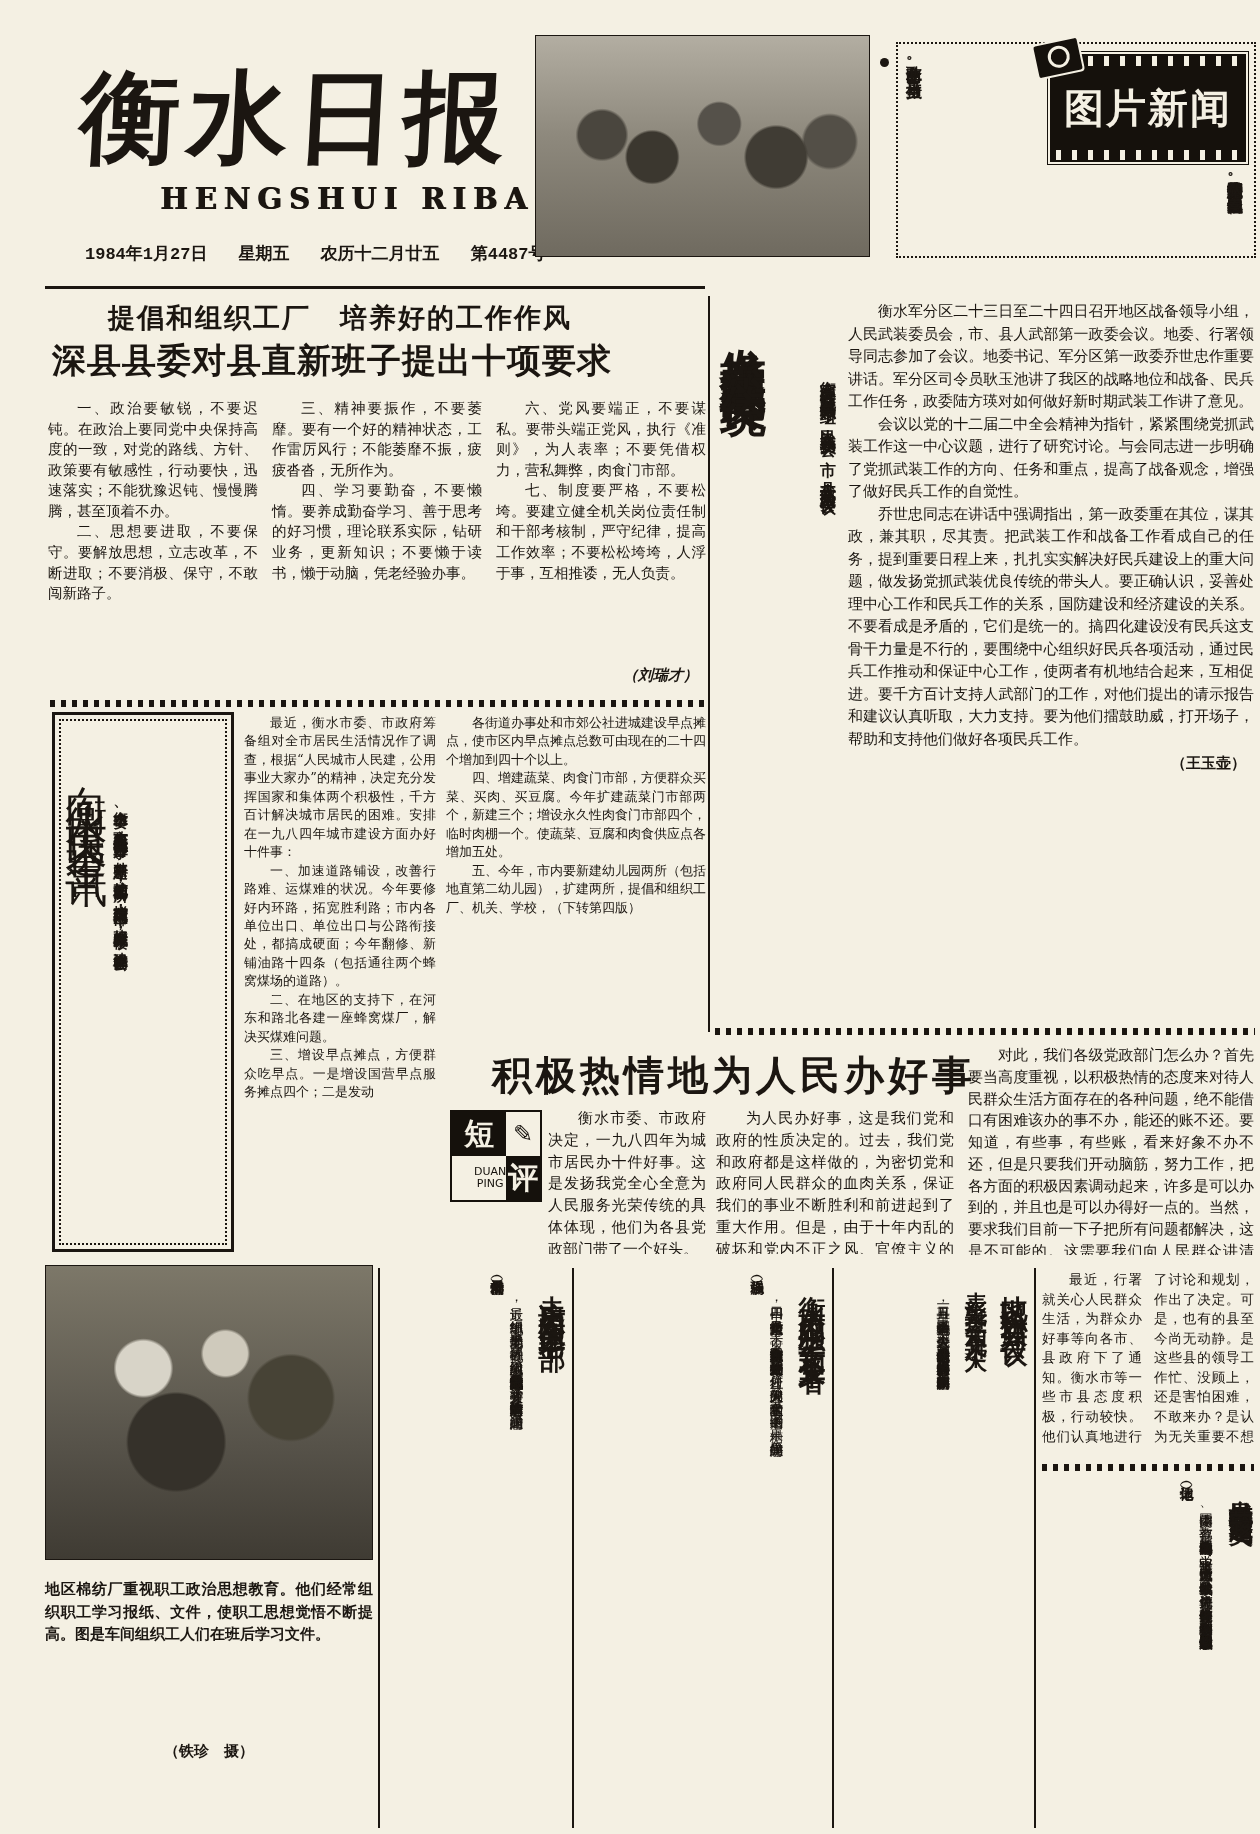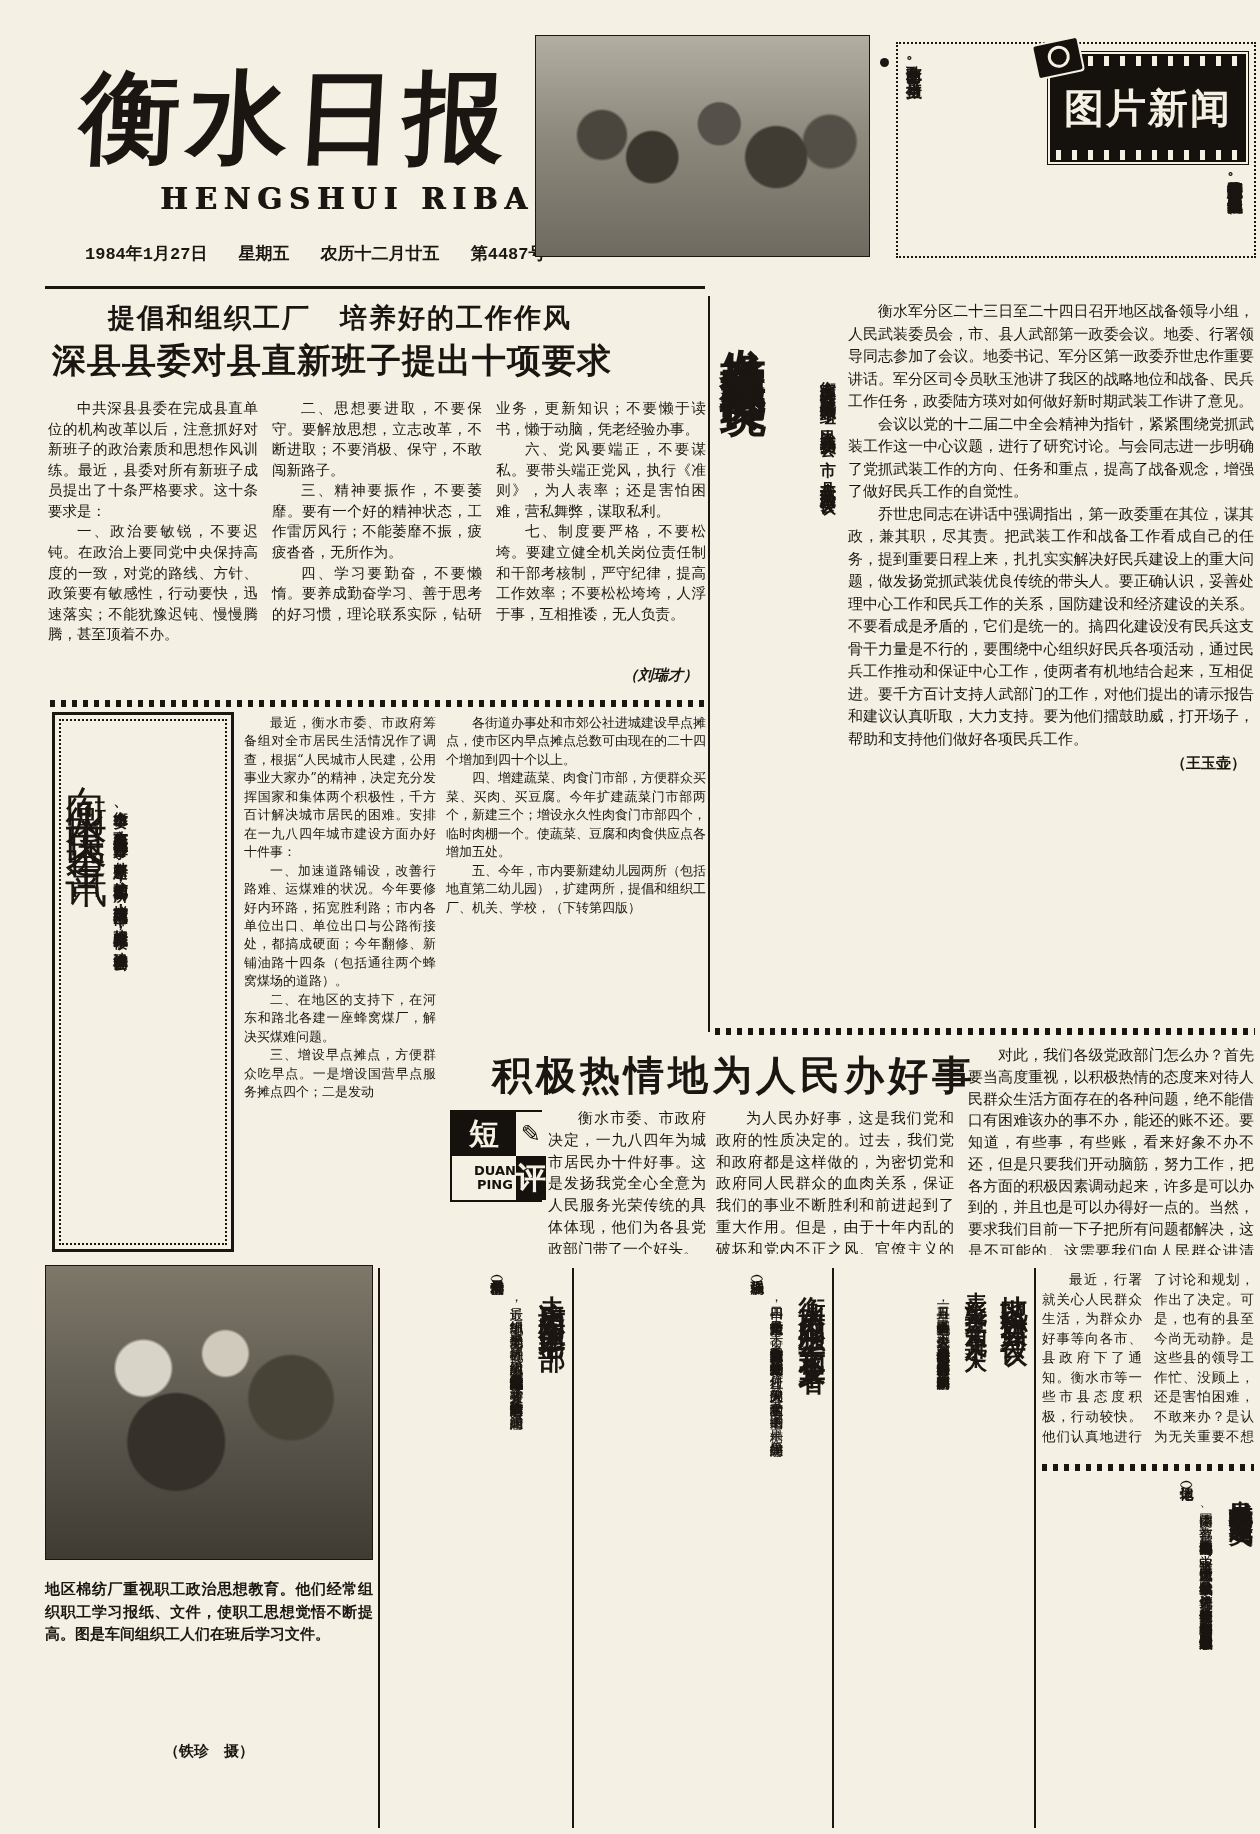--- a/index.html
+++ b/index.html
@@ -52,21 +52,21 @@
   .ornate{border:3px solid #1b1611;outline:2px dotted #1b1611;outline-offset:-9px;background:#f4f0e3;
           display:flex;flex-direction:row;padding:14px 8px;box-sizing:border-box;}
   .gn-title{writing-mode:vertical-rl;font-size:42px;letter-spacing:10px;line-height:1.1;padding-top:24px;}
   .gn-sub{writing-mode:vertical-lr;font-size:14.5px;font-weight:bold;line-height:1.55;padding-top:70px;letter-spacing:1px;}
   .gn-body{font-size:13px;line-height:1.42;}
   .dp-head{font-size:40px;letter-spacing:4px;white-space:nowrap;}
   .badge{width:88px;height:88px;border:2px solid #15110c;display:grid;grid-template-columns:1fr 1fr;grid-template-rows:1fr 1fr;}
   .badge .b1{background:#15110c;color:#f4f0e3;font-size:30px;display:flex;align-items:center;justify-content:center;font-weight:bold;}
   .badge .b2{background:#f4f0e3;color:#15110c;display:flex;align-items:center;justify-content:center;font-size:24px;}
   .badge .b3{background:#f4f0e3;color:#15110c;display:flex;align-items:center;justify-content:center;
-             font-size:13px;font-weight:bold;text-align:center;line-height:1.1;font-family:"DejaVu Sans",sans-serif;padding-left:22px;}
+             font-size:11px;font-weight:normal;text-align:center;line-height:1.1;font-family:"DejaVu Sans",sans-serif;padding-left:22px;}
   .badge .b4{background:#15110c;color:#f4f0e3;font-size:30px;display:flex;align-items:center;justify-content:center;font-weight:bold;}
   .dp-body{font-size:15px;line-height:1.45;}
   .photo2{background:
       radial-gradient(circle at 30% 35%, #d8d4c8 0 9%, transparent 10%),
       radial-gradient(circle at 55% 30%, #cfcabc 0 8%, transparent 9%),
       radial-gradient(circle at 75% 45%, #474336 0 14%, transparent 15%),
       radial-gradient(circle at 40% 60%, #35312a 0 18%, transparent 19%),
       linear-gradient(180deg,#7d7869 0%,#57534a 60%,#3f3b33 100%);
       box-shadow:inset 0 0 0 1px #1b1611;}
   .cap{font-size:15px;line-height:1.5;font-weight:bold;}
@@ -107,26 +107,25 @@
       <div class="pn-caption">景县安陵南街大队社员自筹资金建起铜管乐队。图是他们给社员吹奏</div>
     </div>
   </div>
 
   <div class="abs hline" style="left:45px;top:286px;width:660px;"></div>
   <div class="abs vline" style="left:708px;top:296px;height:736px;"></div>
 
   <div class="abs hei kicker" style="left:70px;top:300px;width:540px;">提倡和组织工厂　培养好的工作作风</div>
   <div class="abs hei headline1" style="left:52px;top:338px;">深县县委对县直新班子提出十项要求</div>
   <div class="abs lead-body just clip" style="left:48px;top:398px;width:658px;height:268px;">
-      <p class="para">中共深县县委在完成县直单位的机构改革以后，注意抓好对新班子的政治素质和思想作风训练。最近，县委对所有新班子成员提出了十条严格要求。这十条要求是：</p>
       <p class="para">一、政治要敏锐，不要迟钝。在政治上要同党中央保持高度的一致，对党的路线、方针、政策要有敏感性，行动要快，迅速落实；不能犹豫迟钝、慢慢腾腾，甚至顶着不办。</p>
       <p class="para">二、思想要进取，不要保守。要解放思想，立志改革，不断进取；不要消极、保守，不敢闯新路子。</p>
       <p class="para">三、精神要振作，不要萎靡。要有一个好的精神状态，工作雷厉风行；不能萎靡不振，疲疲沓沓，无所作为。</p>
       <p class="para">四、学习要勤奋，不要懒惰。要养成勤奋学习、善于思考的好习惯，理论联系实际，钻研业务，更新知识；不要懒于读书，懒于动脑，凭老经验办事。</p>
-      <p class="para">六、党风要端正，不要谋私。要带头端正党风，执行《准则》，为人表率；还是害怕困难，营私舞弊，谋取私利。</p>
+      <p class="para">六、党风要端正，不要谋私。要带头端正党风，执行《准则》，为人表率；不要凭借权力，营私舞弊，肉食门市部。</p>
       <p class="para">七、制度要严格，不要松垮。要建立健全机关岗位责任制和干部考核制，严守纪律，提高工作效率；不要松松垮垮，人浮于事，互相推诿，无人负责。</p>
     </div>
   <div class="abs hei" style="left:548px;top:666px;width:150px;text-align:right;font-size:15px;font-style:italic;">（刘瑞才）</div>
 
   <div class="abs hei vtext mil-head clip" style="left:716px;top:312px;height:608px;">发扬党抓武装的优良传统</div>
   <div class="abs hei vtext mil-sub clip" style="left:788px;top:368px;height:524px;width:52px;">衡水军分区召开地区战备领导小组、人民武装委员会、市、县人武部第一政委会议</div>
   <div class="abs mil-body just clip" style="left:848px;top:300px;width:406px;height:722px;">
     <div>
         <p class="para">衡水军分区二十三日至二十四日召开地区战备领导小组，人民武装委员会，市、县人武部第一政委会议。地委、行署领导同志参加了会议。地委书记、军分区第一政委乔世忠作重要讲话。军分区司令员耿玉池讲了我区的战略地位和战备、民兵工作任务，政委陆方瑛对如何做好新时期武装工作讲了意见。</p>
         <p class="para">会议以党的十二届二中全会精神为指针，紧紧围绕党抓武装工作这一中心议题，进行了研究讨论。与会同志进一步明确了党抓武装工作的方向、任务和重点，提高了战备观念，增强了做好民兵工作的自觉性。</p>

